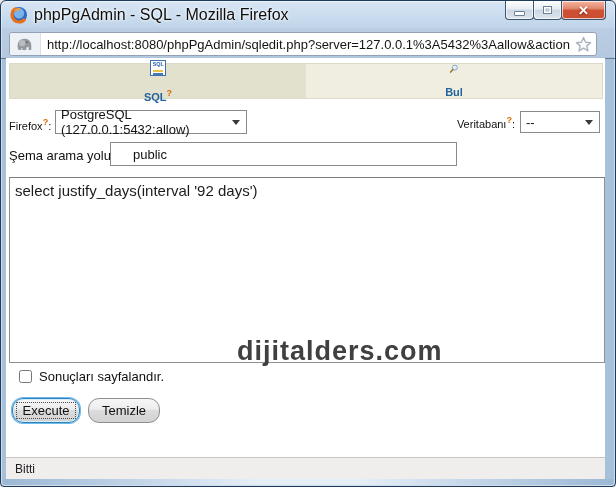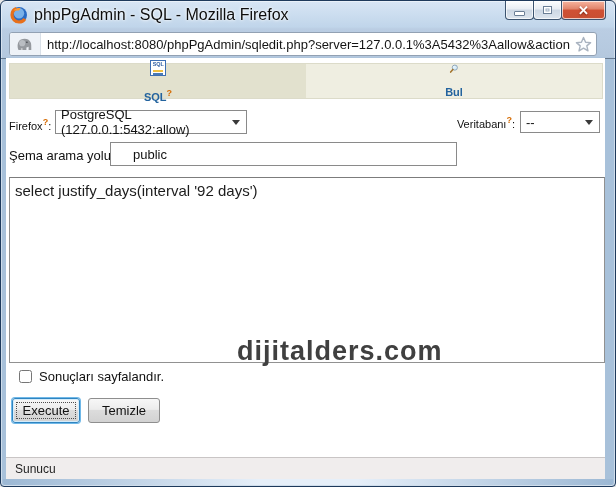--- a/index.html
+++ b/index.html
@@ -73,21 +73,21 @@
     font-family:Liberation Sans, sans-serif;font-size:15px;color:#1c1c1c;padding:4px 5px;background:#fff;}
 
   .watermark{position:absolute;left:183px;top:278px;font-size:27px;font-weight:bold;color:#404040;
     letter-spacing:1px;pointer-events:none;z-index:3;white-space:nowrap;margin-left:48px;}
 
   .paginate-row{position:absolute;left:13px;top:311px;display:flex;align-items:center;}
   .paginate-row input{width:13px;height:13px;margin:0 7px 0 0;}
   .paginate-text{font-size:13px;color:#111;}
 
   .btn{position:absolute;height:25px;font-family:"Liberation Sans",sans-serif;font-size:13px;color:#111;
-    border-radius:3px;border:1px solid #8e8e8e;cursor:pointer;
+    border-radius:11px;border:1px solid #8e8e8e;cursor:pointer;
     background:linear-gradient(180deg,#f7f7f7,#ececec 45%,#dcdcdc 50%,#d2d2d2);}
   .btn-exec{left:6px;top:340px;width:68px;border:1px solid #2f84c0;box-shadow:0 0 0 1px #6fb8e8,inset 0 0 0 1px #d3ecfb;}
   .btn-exec::before{content:"";position:absolute;inset:3px;border:1px dotted #4d4d4d;}
   .btn-clear{left:82px;top:340px;width:72px;}
 
   .statusbar{position:absolute;left:0;right:0;bottom:0;height:22px;background:#f0eded;border-top:1px solid #c9c5c5;
     display:flex;align-items:center;padding-left:9px;box-sizing:border-box;}
   .status-text{font-size:12px;color:#1f1f1f;}
 </style>
 </head>
@@ -179,18 +179,18 @@
 
       <div class="paginate-row">
         <input type="checkbox" style="">
         <span class="paginate-text">Sonuçları sayfalandır.</span>
       </div>
 
       <button class="btn btn-exec">Execute</button>
       <button class="btn btn-clear">Temizle</button>
 
       <div class="statusbar">
-        <span class="status-text">Sunucu</span>
+        <span class="status-text">Bitti</span>
       </div>
 
     </div>
   </div>
 </div>
 
 </body></html>

